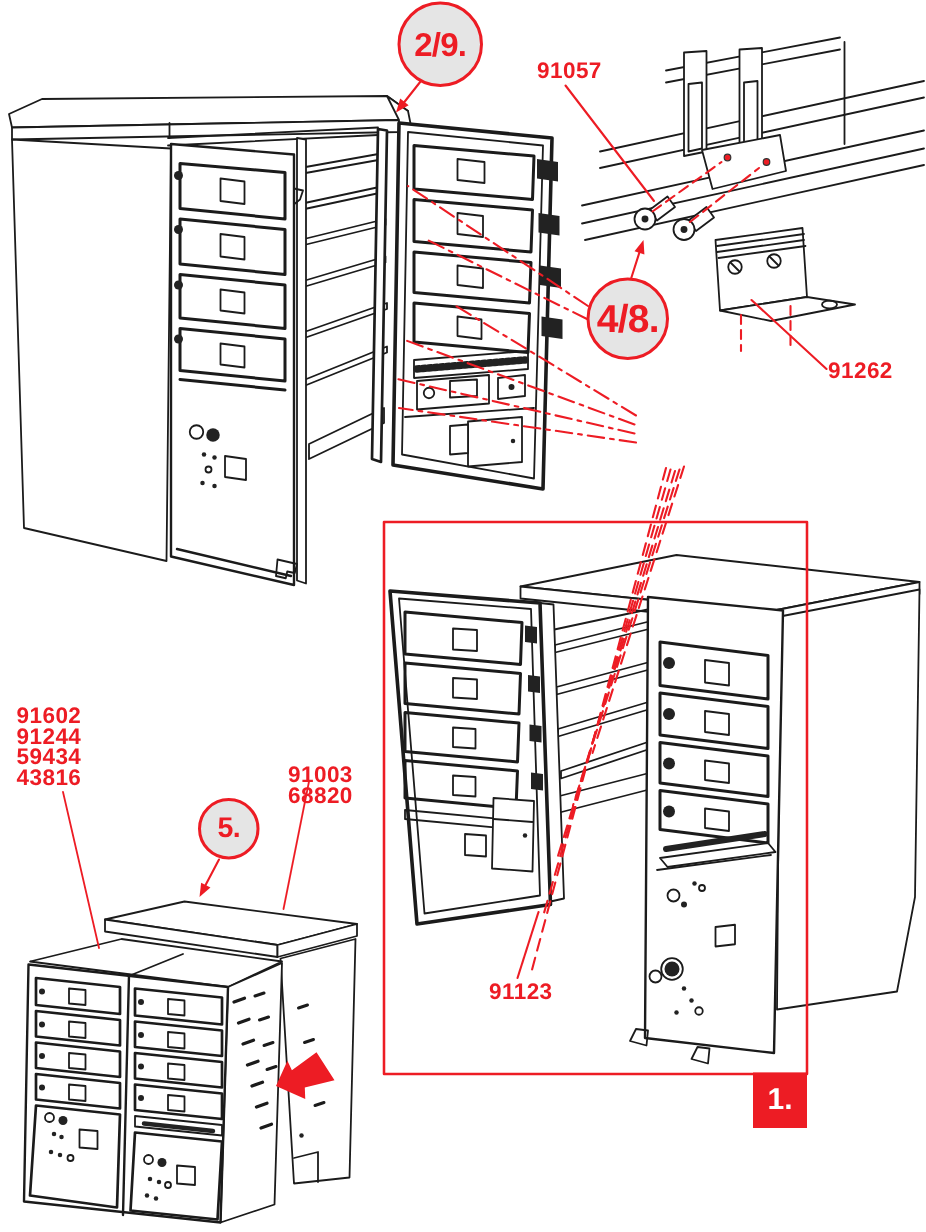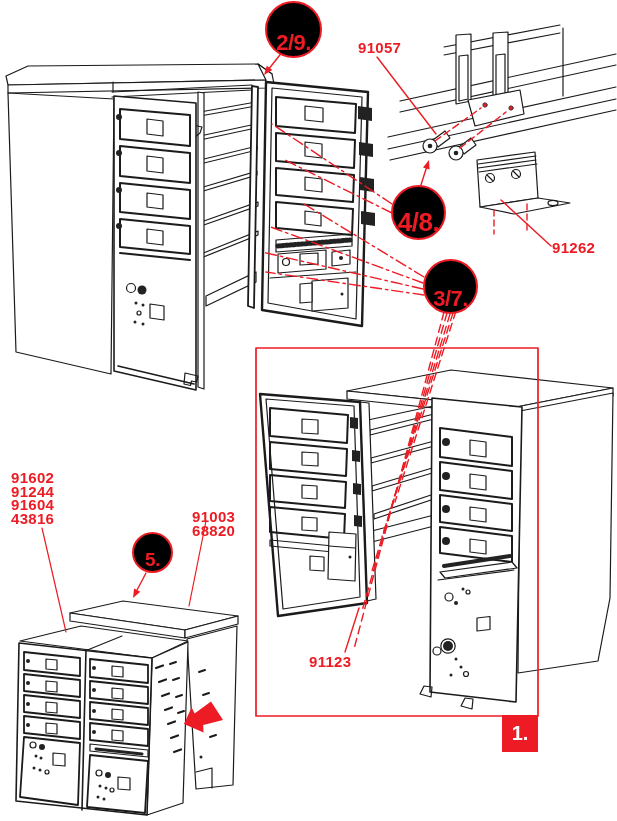--- a/index.html
+++ b/index.html
@@ -4,23 +4,23 @@
 <style>
   :root { --accent:#ED1C24; --ink:#1b1b1b; }
   html,body { margin:0; padding:0; background:#fff; }
   .canvas {
     position:relative; width:617px; height:821px; background:#fff;
     font-family:"Liberation Sans", sans-serif; overflow:hidden;
   }
   .canvas svg { position:absolute; left:0; top:0; z-index:1; }
   .callout {
     position:absolute; z-index:3; box-sizing:border-box;
-    border:2.5px solid var(--accent); border-radius:50%; background:#000000;
+    border:2.5px solid var(--accent); border-radius:50%; background:#e5e5e5;
     color:var(--accent); font-weight:bold;
-    display:flex; align-items:flex-end; justify-content:center;
+    display:flex; align-items:center; justify-content:center;
     letter-spacing:-0.5px;
   }
   .part-label {
     position:absolute; z-index:3; color:var(--accent); font-weight:bold;
     font-size:15px; line-height:13.5px; letter-spacing:0.3px; white-space:nowrap;
   }
   .section-badge {
     position:absolute; z-index:3; background:var(--accent); color:#fff;
     font-weight:bold; font-size:20px;
     display:flex; align-items:center; justify-content:center;
@@ -346,44 +346,41 @@
     <polygon points="184,724 191.6,707.2 194.6,713.5 211,701.5 223,720.1 203.2,725 203.5,732.6" fill="#ED1C24" stroke="none"></polygon>
   </g>
 </svg>
 
   <div class="callout" style="left:265px; top:1px; width:57px; height:57px; font-size:22px;">
     <span>2/9.</span>
   </div>
   <div class="callout" style="left:391px; top:185px; width:55px; height:55px; font-size:26px;">
     <span>4/8.</span>
   </div>
-  <div class="callout" style="left:423px; top:259px; width:55px; height:55px; font-size:22px;">
-    <span>3/7.</span>
-  </div>
   <div class="callout" style="left:132px; top:532px; width:41px; height:41px; font-size:19px;">
     <span>5.</span>
   </div>
 
   <div class="section-badge" style="left:502px; top:715px; width:36px; height:37px;">
     <span>1.</span>
   </div>
 
   <div class="part-label" style="left:358px; top:41px;">
     <span>91057</span>
   </div>
   <div class="part-label" style="left:552px; top:241px;">
     <span>91262</span>
   </div>
-  <div class="part-label" style="left:309px; top:655px;">
+  <div class="part-label" style="left:326px; top:655px;">
     <span>91123</span>
   </div>
   <div class="part-label" style="left:11px; top:471px;">
     <div>91602</div>
     <div>91244</div>
-    <div>91604</div>
+    <div>59434</div>
     <div>43816</div>
   </div>
   <div class="part-label" style="left:192px; top:510px;">
     <div>91003</div>
     <div>68820</div>
   </div>
 
 </div>
 
 </body></html>

